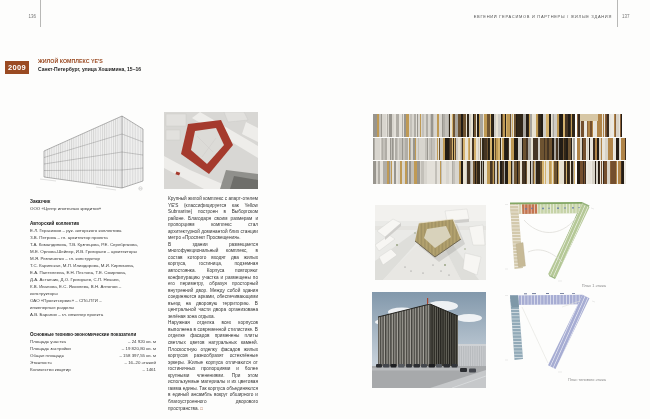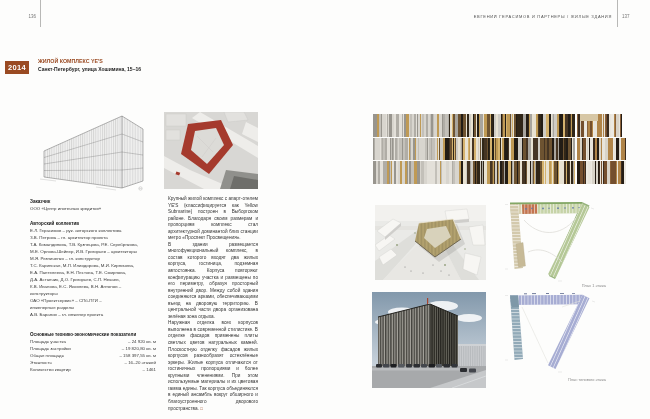--- a/index.html
+++ b/index.html
@@ -37,21 +37,21 @@
 <body>
 
 <div id="canvas">
 
   <div class="pagenum" style="left:20px;width:16px;text-align:right;">136</div>
   <div class="hairline" style="left:40px;"></div>
   <div class="right-header">ЕВГЕНИЙ ГЕРАСИМОВ И ПАРТНЕРЫ / ЖИЛЫЕ ЗДАНИЯ</div>
   <div class="hairline" style="left:617px;"></div>
   <div class="pagenum" style="left:622px;">137</div>
 
-  <div class="year-box">2014</div>
+  <div class="year-box">2009</div>
   <div class="proj-title">ЖИЛОЙ КОМПЛЕКС YE'S</div>
   <div class="proj-sub">Санкт-Петербург, улица Хошимина, 15–16</div>
 
   <div class="img" style="left:36px;top:107px;">
     <svg width="112" height="84" viewBox="0 0 112 84">
       <defs>
         <pattern id="skA" width="2.2" height="8" patternUnits="userSpaceOnUse">
           <path d="M0.5 0 V8" stroke="#6f6f6f" stroke-width="0.3"></path>
           <path d="M1.5 0 V8" stroke="#a3a3a3" stroke-width="0.22"></path>
         </pattern>

